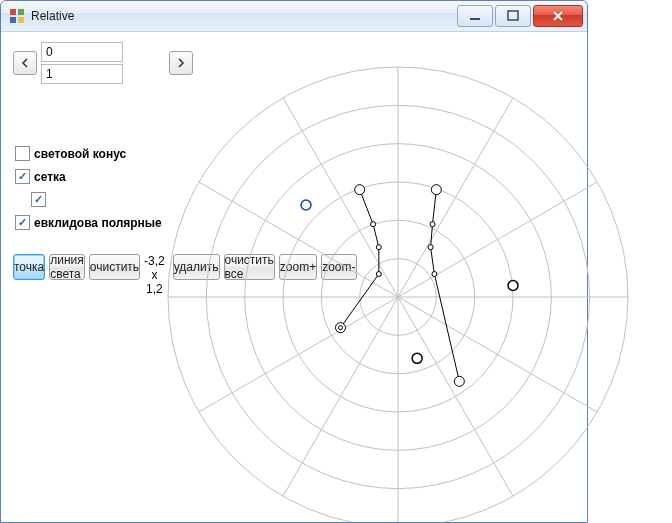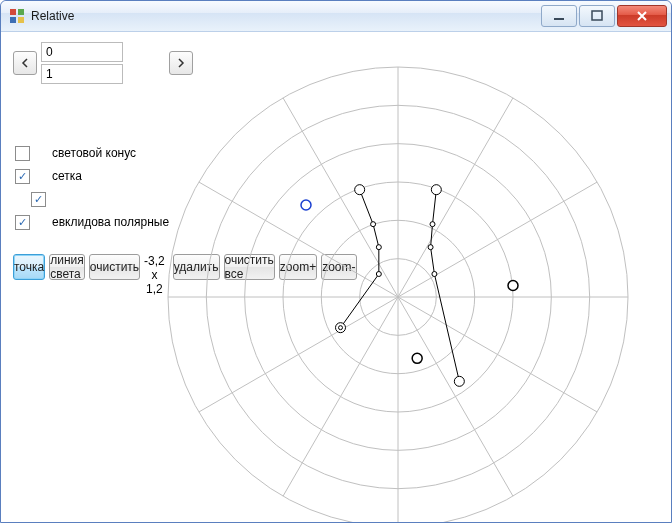--- a/index.html
+++ b/index.html
@@ -7,21 +7,21 @@
     padding: 0;
     font-family: "Segoe UI", Tahoma, sans-serif;
     font-size: 12px;
     background: #fff;
     width: 672px;
     height: 523px;
     overflow: hidden;
   }
   
   .window {
-    width: 672px;
+    width: 588px;
     height: 523px;
     border: 1px solid #5a7fbf;
     border-radius: 6px 6px 0 0;
     box-sizing: border-box;
     background: #fff;
     display: flex;
     flex-direction: column;
   }
   .titlebar {
     height: 30px;
@@ -112,22 +112,24 @@
   .nav-input {
     width: 72px;
     height: 18px;
     border: 1px solid #bbb;
     padding: 0 4px;
     font: inherit;
   }
   .spacer { height: 46px; }
   .chk-row {
     display: flex;
-    gap: 22px;
+    align-items: center;
+    gap: 4px;
     padding: 2px 0 2px 2px;
+    font-weight: bold;
   }
   .chk-row.indent { padding-left: 18px; }
   .checkbox {
     width: 13px;
     height: 13px;
     border: 1px solid #8c8c8c;
     background: #fff;
     display: inline-flex;
     align-items: center;
     justify-content: center;

